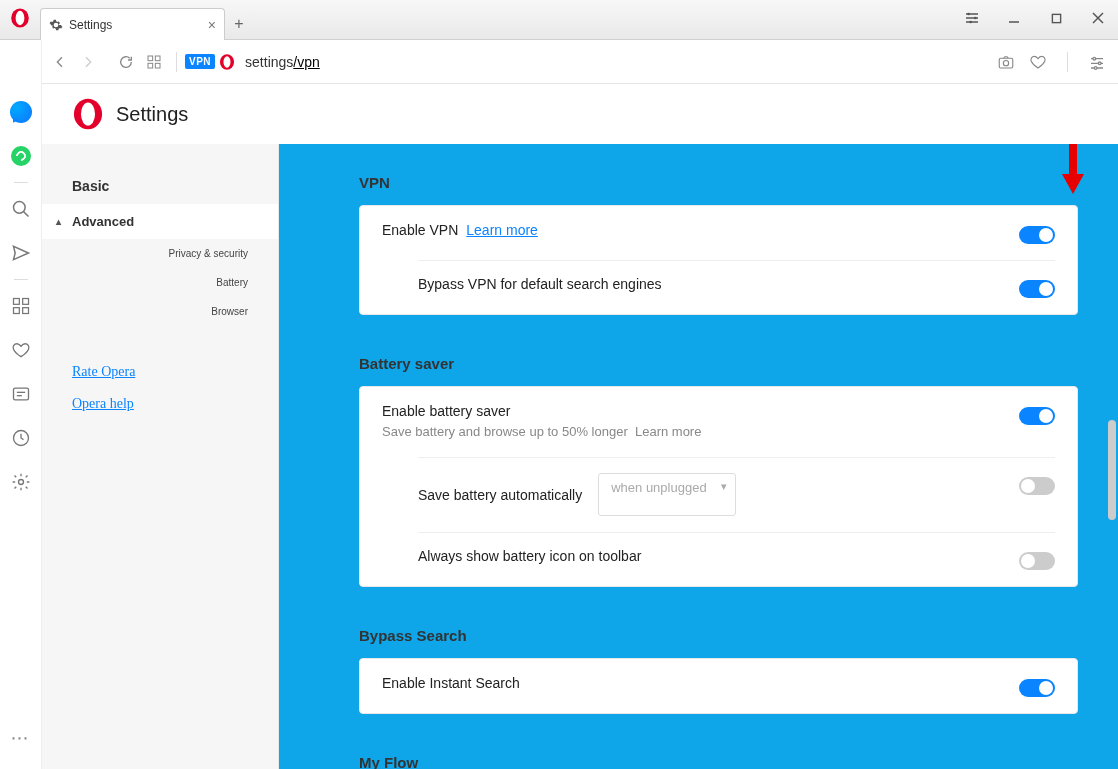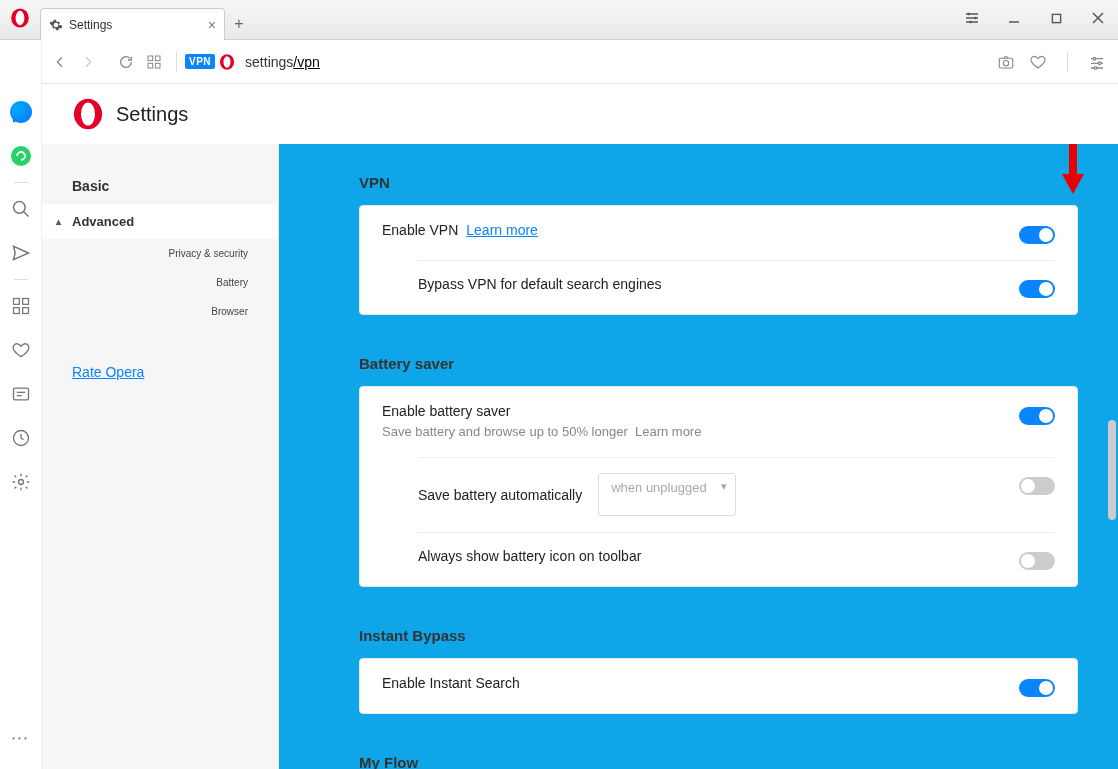--- a/index.html
+++ b/index.html
@@ -44,21 +44,21 @@
   .settings-header { height: 60px; display: flex; align-items: center; padding-left: 30px; background: #fff; }
   .opera-logo-lg { width: 32px; height: 32px; margin-right: 12px; }
   .settings-title { font-size: 20px; font-weight: 400; color: #222; }
   
   .settings-body { flex: 1; display: flex; background: #0ea5e9; overflow: hidden; }
   .settings-nav { width: 237px; background: #f6f6f6; padding: 24px 0; border-right: 1px solid #e8e8e8; }
   .nav-group-label { padding: 10px 30px; font-size: 14px; font-weight: 700; color: #333; cursor: pointer; }
   .nav-group-active { background: #fff; display: flex; align-items: center; padding: 10px 14px; font-weight: 700; }
   .nav-group-active .caret { width: 10px; margin-right: 6px; color:#555; font-size: 10px;}
   .nav-sub { padding: 9px 30px; font-size: 10px; color: #444; cursor: pointer; text-align: right; }
-  .nav-links { margin-top: 30px; }
+  .nav-links { margin-top: 30px; font-family: Liberation Serif, serif; }
   .nav-link { display:block; padding: 8px 30px; color: #0a84ff; font-size: 14px; text-decoration: underline; cursor: pointer; }
   
   .settings-main { flex: 1; overflow-y: auto; padding: 30px 40px 30px 80px; position: relative; }
   .section-title { font-size: 15px; font-weight: 600; color: #333; margin-bottom: 14px; margin-top: 0;}
   .card { background: #fff; border: 1px solid #e8e8e8; border-radius: 4px; padding: 0; margin-bottom: 40px; }
   .row { padding: 16px 22px; display: flex; align-items: flex-start; justify-content: space-between; position: relative; }
   .row + .row.indented::before { content:''; position:absolute; left:58px; right:22px; top:0; height:1px; background:#eee; }
   .row.indented { padding-left: 58px; }
   .row-text { flex: 1; padding-right: 20px; }
   .row-title { font-size: 14px; color: #222; }
@@ -253,20 +253,21 @@
       <div class="nav-group-label">Basic</div>
       <div class="nav-group-active">
         <span class="caret">▴</span>
         <span>Advanced</span>
       </div>
       <div class="nav-sub">Privacy &amp; security</div>
       <div class="nav-sub">Battery</div>
       <div class="nav-sub">Browser</div>
       <div class="nav-links">
         <a class="nav-link">Rate Opera</a>
+        <a class="nav-link">Opera help</a>
       </div>
     </div>
 
     <div class="settings-main">
 
       <div class="arrow-anno" style="top:-8px; right:30px;">
         <svg viewBox="0 0 30 60">
             <line x1="15" y1="4" x2="15" y2="40" stroke="#e60000" stroke-width="8"></line>
             <polygon points="4,38 26,38 15,58" fill="#e60000"></polygon>
           </svg>
@@ -305,21 +306,21 @@
           <div class="toggle off"></div>
         </div>
         <div class="row indented">
           <div class="row-text">
               <div class="row-title">Always show battery icon on toolbar</div>
             </div>
           <div class="toggle off"></div>
         </div>
       </div>
 
-      <h3 class="section-title">Instant Bypass</h3>
+      <h3 class="section-title">Bypass Search</h3>
       <div class="card">
         <div class="row">
           <div class="row-text">
               <div class="row-title">Enable Instant Search</div>
             </div>
           <div class="toggle on"></div>
         </div>
       </div>
 
       <h3 class="section-title">My Flow</h3>

